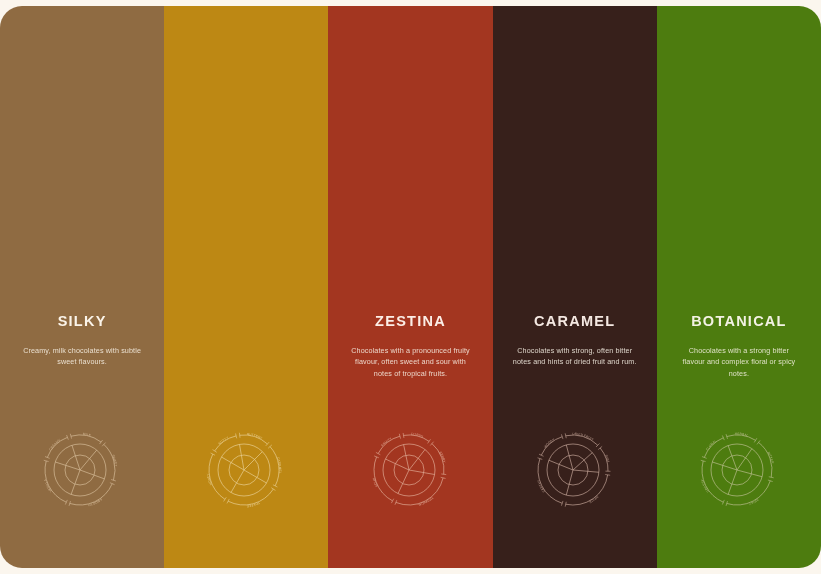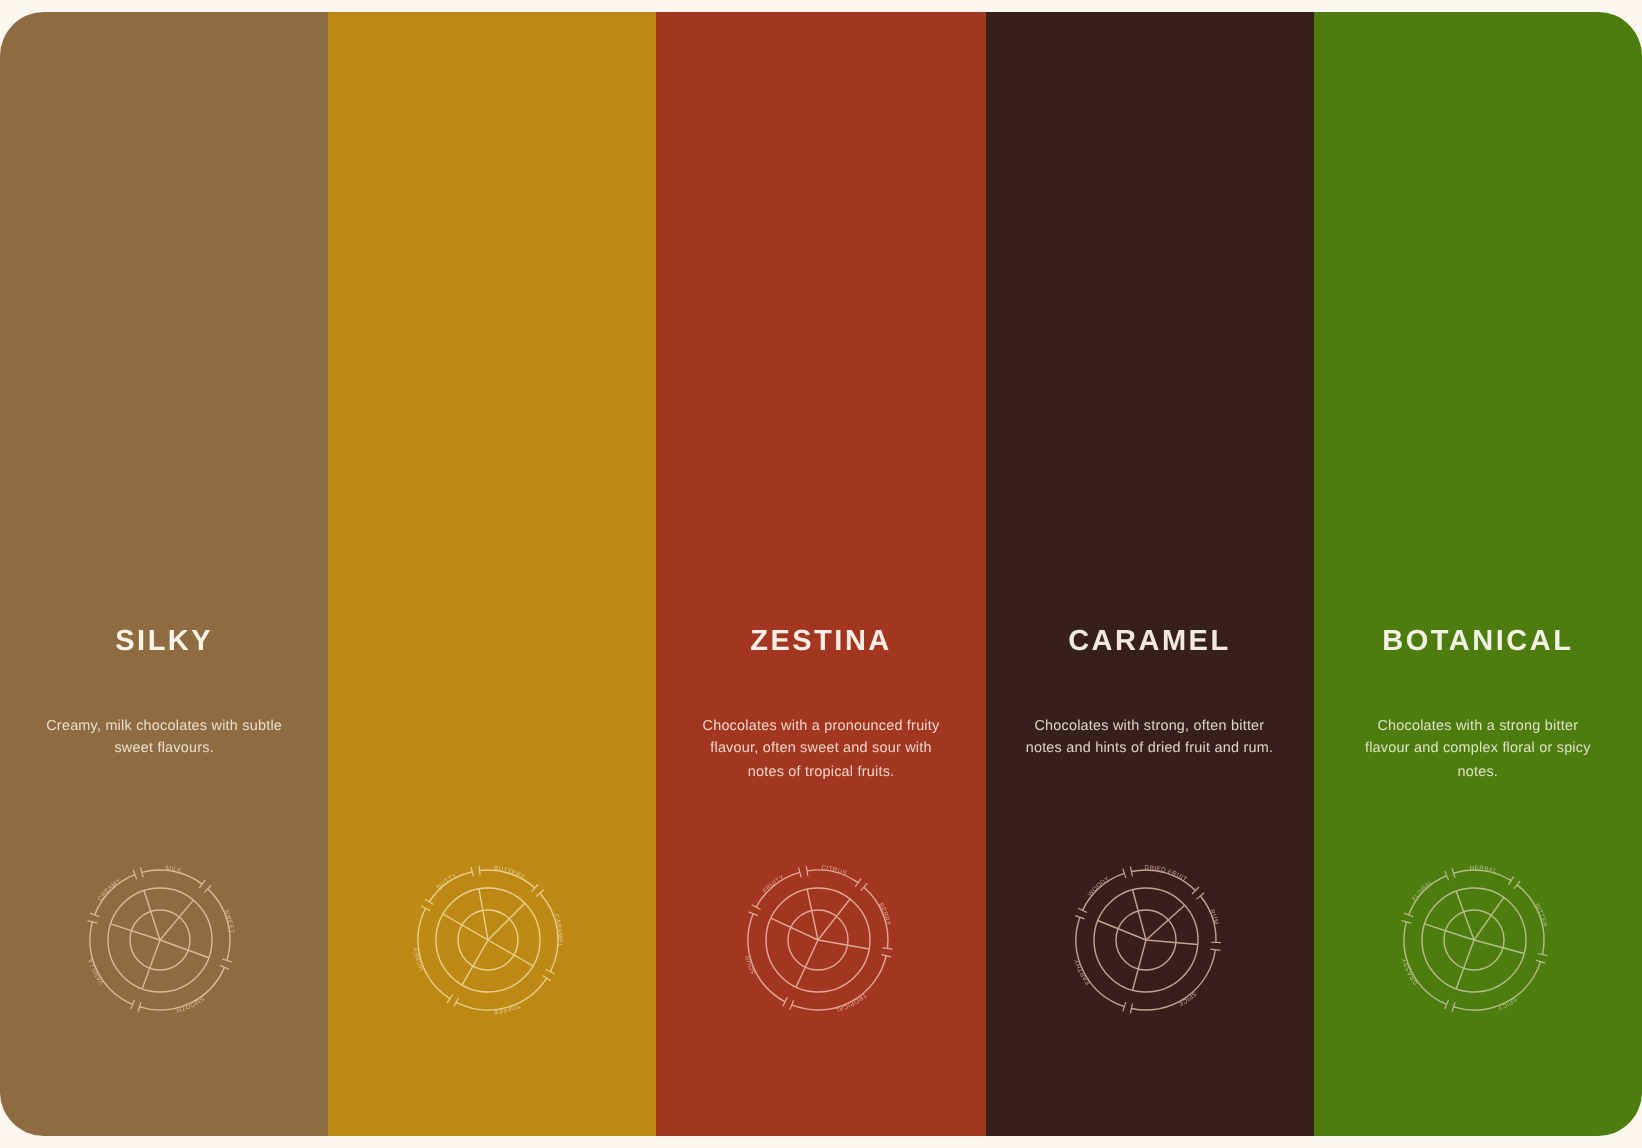--- a/index.html
+++ b/index.html
@@ -65,21 +65,21 @@
     white-space: nowrap;
   }
 
   .panel-desc {
     font-size: 7.2px;
     line-height: 1.62;
     letter-spacing: 0.12px;
     color: rgba(252, 245, 233, 0.84);
     text-align: center;
     width: 124px;
-    margin: 16px;
+    margin: 4px;
   }
 
   .wheel-wrap {
     position: absolute;
     left: 50%;
     transform: translateX(-50%);
     top: 418px;
     width: 88px;
     height: 88px;
   }

